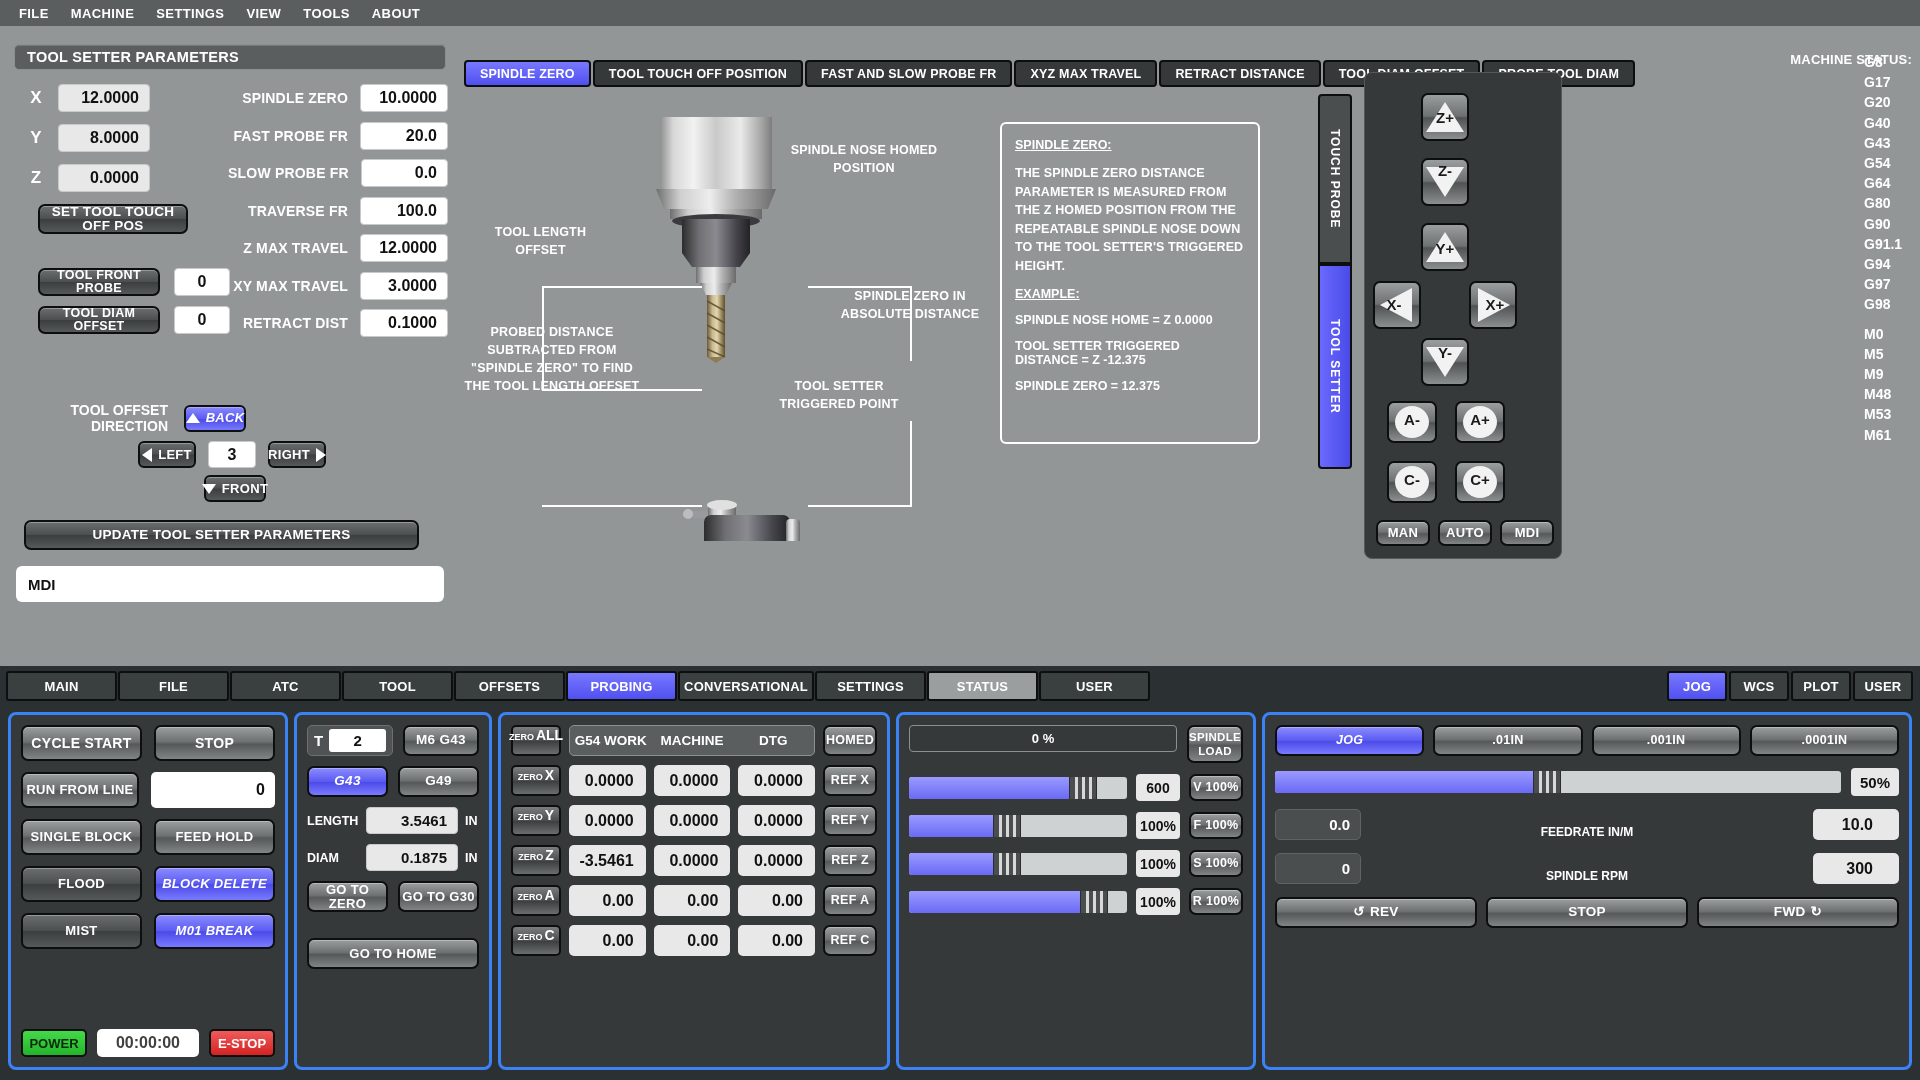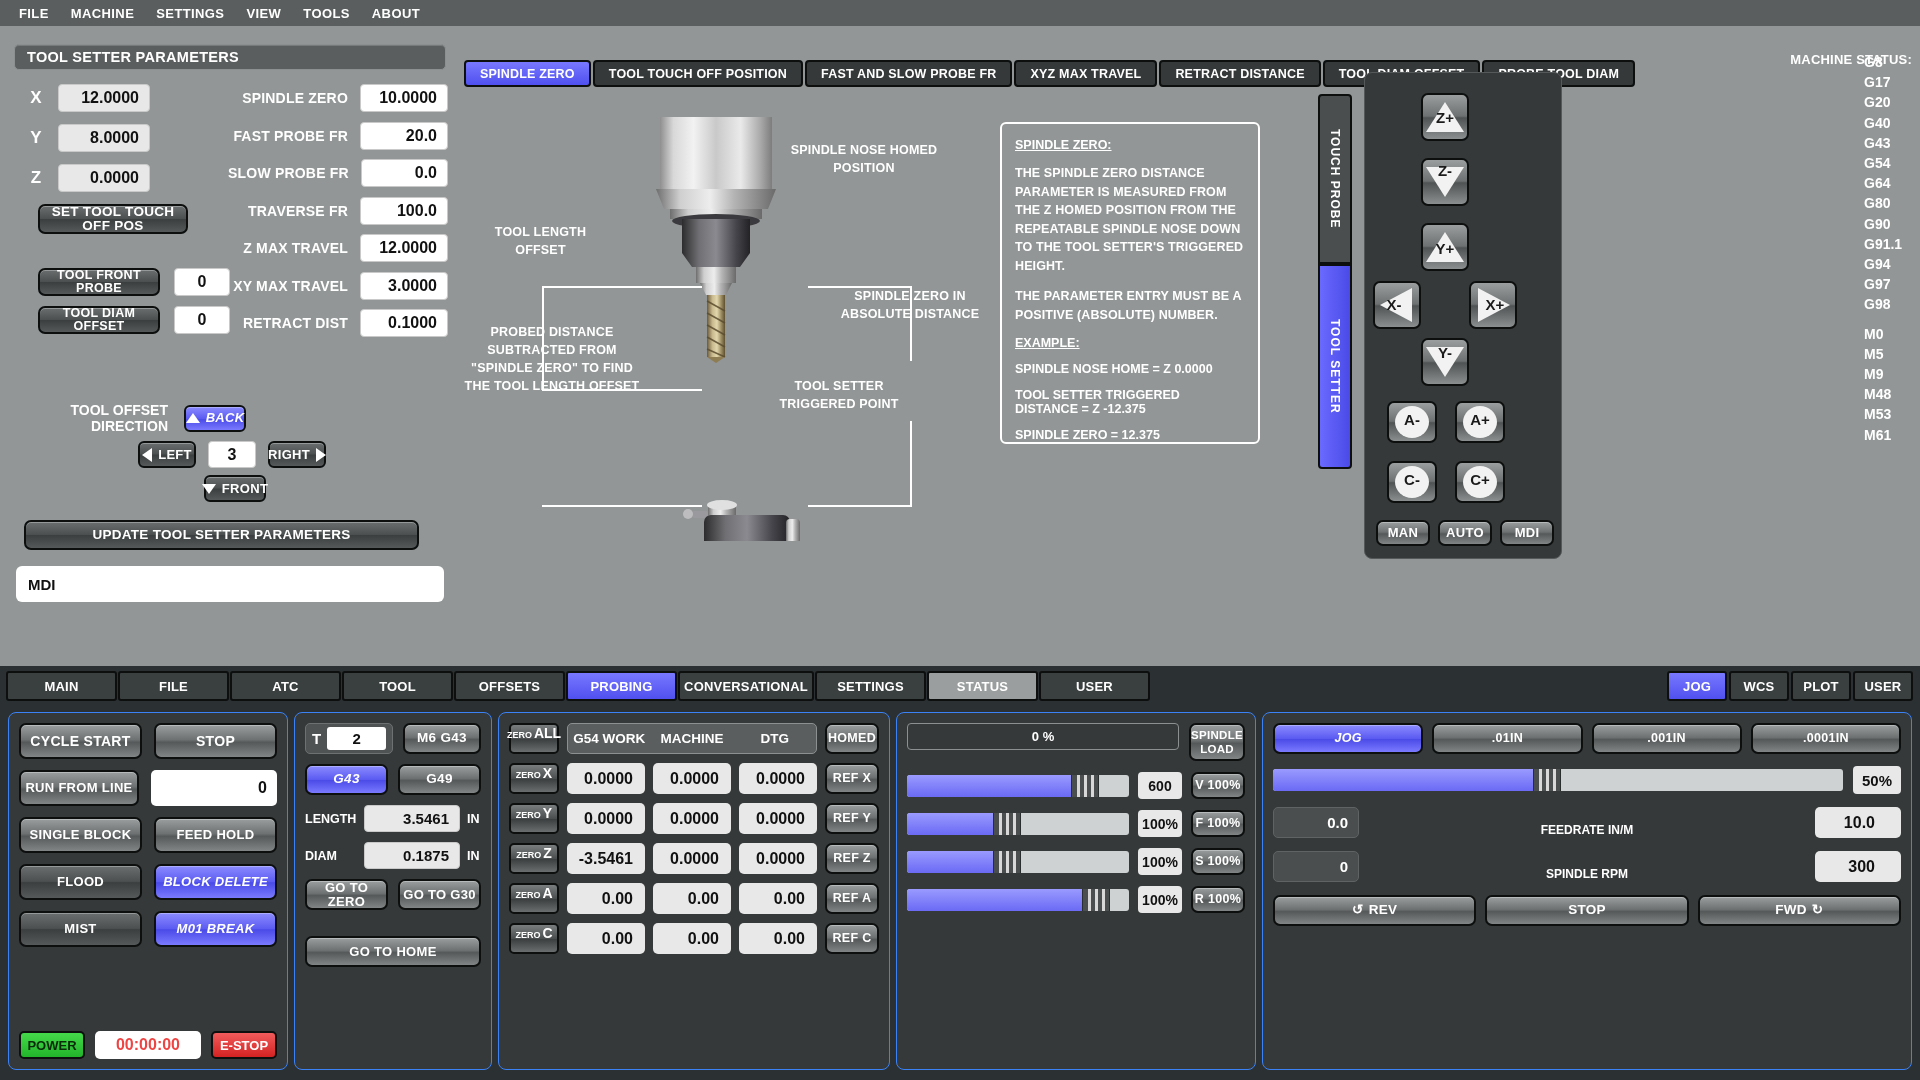--- a/index.html
+++ b/index.html
@@ -175,36 +175,36 @@
     font-size:13px; font-weight:bold; color:#fff; cursor:pointer; letter-spacing:.2px;
   }
   .ntab.active { background:linear-gradient(180deg,#7878ff,#5050f0); }
   .ntab.hl { background:#9a9e9e; }
   .ntab.w-wide { width:136px; }
   #navright { margin-left:auto; display:flex; gap:1px; }
   #navright .ntab { width:60px; }
 
   
   #bottom { height:374px; background:#2b3033; display:flex; padding:6px 8px 10px 8px; gap:6px; }
-  .bpanel { background:#35393a; border:1px solid #3b82f6; border-radius:8px; padding:10px; }
+  .bpanel { background:#35393a; border:3px solid #3b82f6; border-radius:8px; padding:10px; }
 
   
   #p1 { width:280px; display:flex; flex-direction:column; }
   .b2 { display:flex; gap:12px; margin-bottom:11px; }
   .b2 > * { flex:1; height:36px; }
   #p1 .btn { font-size:14px; }
   #p1 .btn.sm { font-size:13px; }
   .numin { background:#fff; color:#111; border-radius:5px; display:flex;
            align-items:center; justify-content:flex-end; padding-right:10px;
            font-size:16px; font-weight:bold; }
   #powerrow { display:flex; gap:10px; margin-top:auto; align-items:center; }
   #powerbtn { width:66px;height:28px; background:linear-gradient(180deg,#44d94a,#22b42a);
               border:2px solid #0d0f0f; border-radius:5px; display:flex; align-items:center;
               justify-content:center; font-size:13px; font-weight:bold; color:#0a2a0a; cursor:pointer;}
-  #clock { flex:1; height:28px; background:#fff; color:#ef4444; border-radius:5px;
+  #clock { flex:1; height:28px; background:#fff; color:#404040; border-radius:5px;
            display:flex; align-items:center; justify-content:center; font-size:16px; font-weight:bold;}
   #estop { width:66px;height:28px; background:linear-gradient(180deg,#f05b5b,#d42222);
            border:2px solid #0d0f0f; border-radius:5px; display:flex; align-items:center;
            justify-content:center; font-size:13px; font-weight:bold; color:#fff; cursor:pointer;}
 
   
   #p2 { width:198px; display:flex; flex-direction:column; }
   .trow { display:flex; gap:10px; margin-bottom:10px; }
   #tbox { flex:1; height:31px; background:#4f5354; border:1px solid #6d7171; border-radius:5px;
           display:flex; align-items:center; gap:6px; padding:0 6px; }
@@ -476,21 +476,20 @@
 SUBTRACTED FROM
 "SPINDLE ZERO" TO FIND
 THE TOOL LENGTH OFFSET</div>
     <div class="anno" style="left:300px; top:276px; width:150px;">TOOL SETTER
 TRIGGERED POINT</div>
   </div>
 
   <div id="infobox">
     <div class="ih">SPINDLE ZERO:</div>
     <p>THE SPINDLE ZERO DISTANCE PARAMETER IS MEASURED FROM THE Z HOMED POSITION FROM THE REPEATABLE SPINDLE NOSE DOWN TO THE TOOL SETTER'S TRIGGERED HEIGHT.</p>
-    <p>THE PARAMETER ENTRY MUST BE A POSITIVE (ABSOLUTE) NUMBER.</p>
     <div class="ih">EXAMPLE:</div>
     <div class="ex">SPINDLE NOSE HOME = Z 0.0000</div>
     <div class="ex">TOOL SETTER TRIGGERED DISTANCE = Z -12.375</div>
     <div class="ex">SPINDLE ZERO = 12.375</div>
   </div>
 
   <div id="vtabs">
     <div class="vtab" id="vtab-probe">TOUCH PROBE</div>
     <div class="vtab" id="vtab-setter">TOOL SETTER</div>
   </div>

